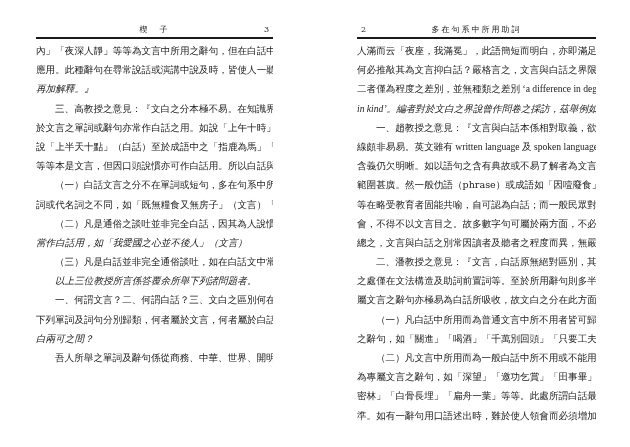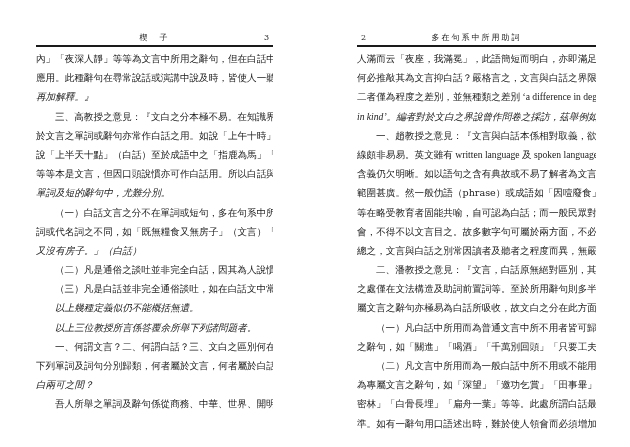--- a/index.html
+++ b/index.html
@@ -1,18 +1,18 @@
 <!DOCTYPE html>
 <html><head>
 <meta charset="utf-8">
 <style>
   html, body { margin:0; padding:0; background:#ffffff; }
   body { width:630px; height:447px; position:relative; overflow:hidden;
          font-family:"DejaVu Serif","Liberation Serif",serif; color:#1a1a1a; }
-  .page { position:absolute; top:8px; height:317px; }
+  .page { position:absolute; top:0; height:317px; }
   .page.left { left:36px; width:237px; }
   .page.right { left:357px; width:239px; }
   .header { position:absolute; top:24px; left:0; right:0; height:12px;
             font-size:8px; line-height:12px; }
   .header .title { position:absolute; left:0; right:0; text-align:center; letter-spacing:2px; }
   .header .num { position:absolute; font-size:8px; }
   .left .header .num { right:4px; }
   .right .header .num { left:4px; }
   .rule { position:absolute; top:37px; left:0; right:0; height:2px; background:#1a1a1a; }
   .body { position:absolute; top:41px; left:0; right:0; }
@@ -33,27 +33,25 @@
   </div>
   <div class="rule"></div>
   <div class="body">
     <div class="line">內」「夜深人靜」等等為文言中所用之辭句，但在白話中亦同樣普通</div>
     <div class="line">應用。此種辭句在尋常說話或演講中說及時，皆使人一聽即懂，無須</div>
     <div class="line last">再加解釋。』</div>
     <div class="line indent1">三、高教授之意見：『文白之分本極不易。在知識界之中即向屬</div>
     <div class="line">於文言之單詞或辭句亦常作白話之用。如說「上午十時」（文言）不</div>
     <div class="line">說「上半天十點」（白話）至於成語中之「指鹿為馬」「緣木求魚」</div>
     <div class="line">等等本是文言，但因口頭說慣亦可作白話用。所以白話與文言之分在</div>
-    <div class="line last">單詞及短的辭句中，尤難分別。</div>
     <div class="line indent2">（一）白話文言之分不在單詞或短句，多在句系中所用助詞，動</div>
     <div class="line">詞或代名詞之不同，如「既無糧食又無房子」（文言）「既沒有糧食，</div>
-    <div class="line last">又沒有房子。」（白話）</div>
     <div class="line indent2">（二）凡是通俗之談吐並非完全白話，因其為人說慣卽文言亦可</div>
+    <div class="line last">當作白話用，如「我愛國之心並不後人」（文言）</div>
     <div class="line indent2">（三）凡是白話並非完全通俗談吐，如在白話文中常用之字亦可</div>
-    <div class="line indent1 last">以上幾種定義似仍不能概括無遺。</div>
     <div class="line indent1 last">以上三位教授所言係答覆余所舉下列諸問題者。</div>
     <div class="line indent1">一、何謂文言？二、何謂白話？三、文白之區別何在？四、請將</div>
     <div class="line">下列單詞及詞句分別歸類，何者屬於文言，何者屬於白話，何者在文</div>
     <div class="line last">白兩可之間？</div>
     <div class="line indent1">吾人所舉之單詞及辭句係從商務、中華、世界、開明、兒童五書</div>
 
   </div>
 </div>
 
 <div class="page right">

